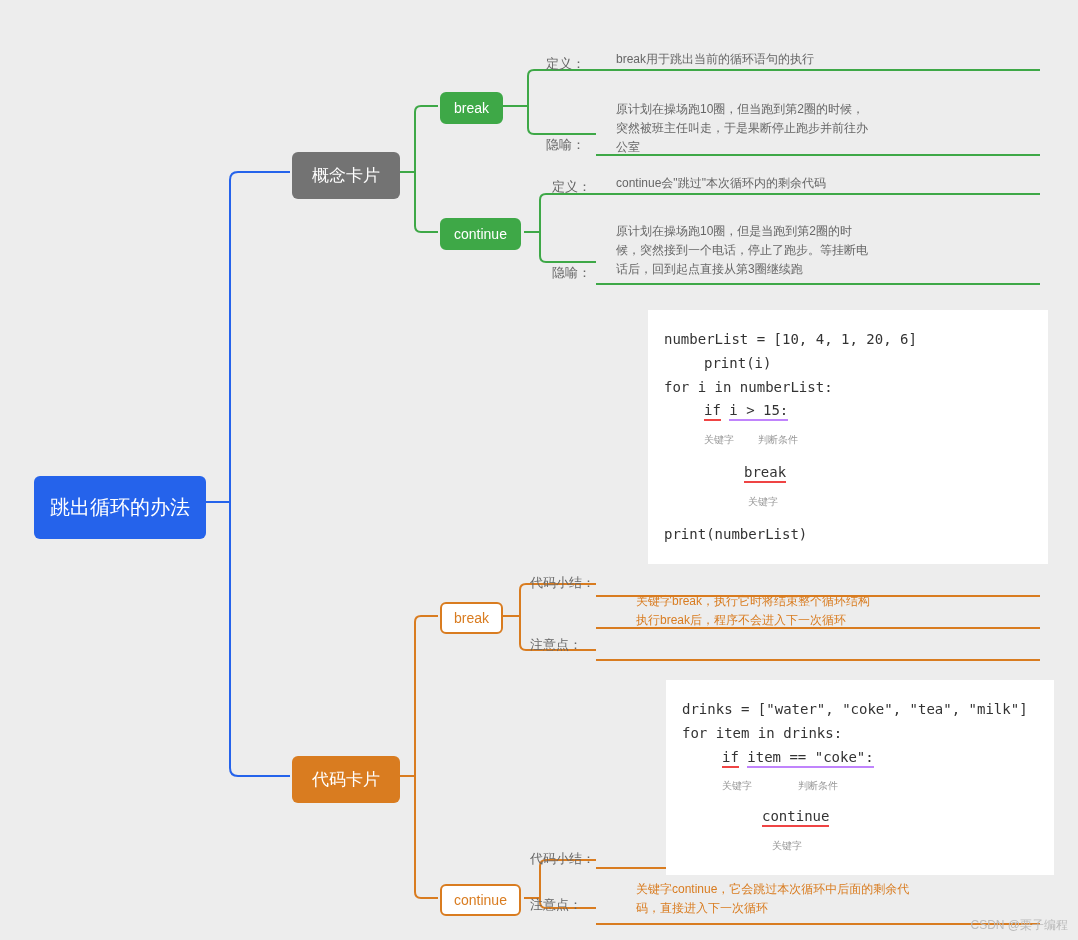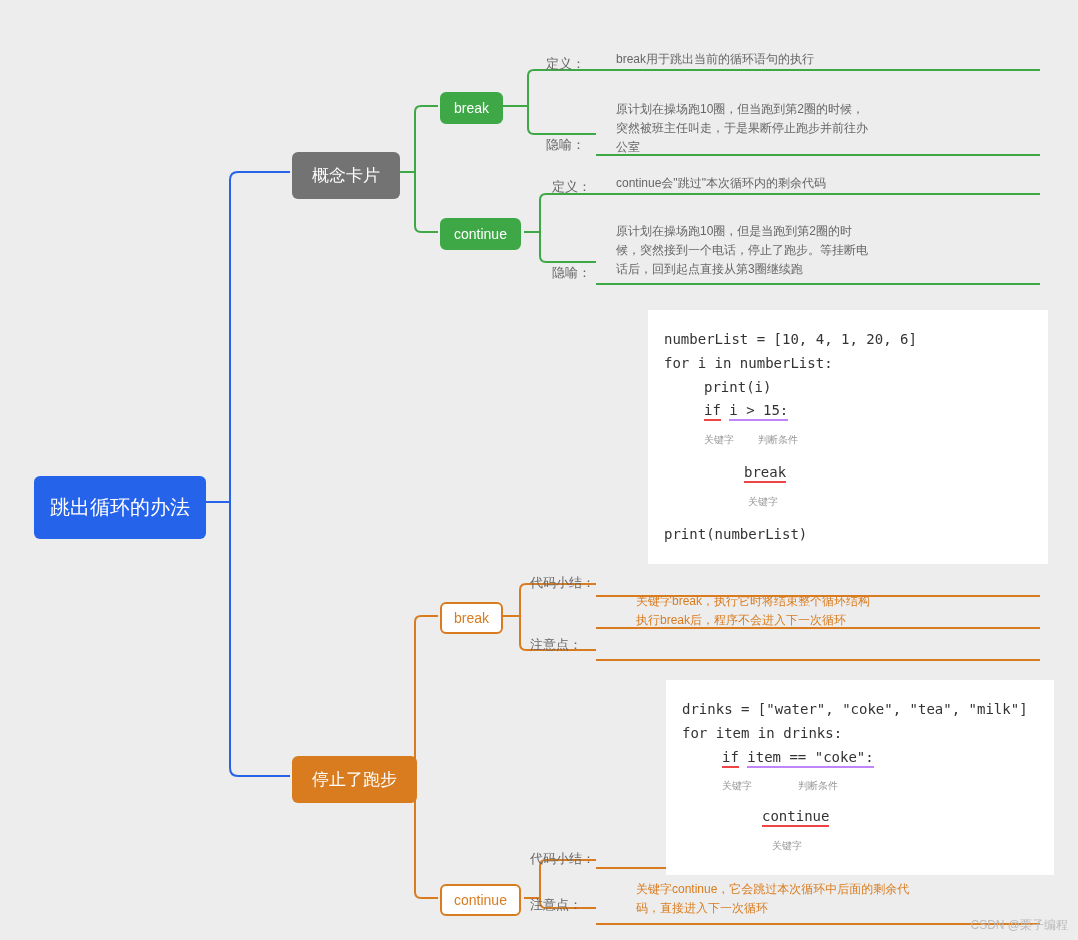--- a/index.html
+++ b/index.html
@@ -64,32 +64,32 @@
 <div class="detail" style="left:616px;top:50px">break用于跳出当前的循环语句的执行</div>
 <div class="label" style="left:546px;top:136px">隐喻：</div>
 <div class="detail" style="left:616px;top:100px">原计划在操场跑10圈，但当跑到第2圈的时候，突然被班主任叫走，于是果断停止跑步并前往办公室</div>
 
 <div class="node green-sm" style="left:440px;top:218px">continue</div>
 <div class="label" style="left:552px;top:178px">定义：</div>
 <div class="detail" style="left:616px;top:174px">continue会"跳过"本次循环内的剩余代码</div>
 <div class="label" style="left:552px;top:264px">隐喻：</div>
 <div class="detail" style="left:616px;top:222px">原计划在操场跑10圈，但是当跑到第2圈的时候，突然接到一个电话，停止了跑步。等挂断电话后，回到起点直接从第3圈继续跑</div>
 
-<div class="node orange" style="left:292px;top:756px">停止了跑步</div>
+<div class="node orange" style="left:292px;top:756px">代码卡片</div>
 
 <div class="node orange-sm" style="left:440px;top:602px">break</div>
 <div class="label" style="left:530px;top:574px">代码小结：</div>
 <div class="label" style="left:530px;top:636px">注意点：</div>
 <div class="detail detail-o" style="left:636px;top:592px">关键字break，执行它时将结束整个循环结构</div>
 <div class="detail detail-o" style="left:636px;top:611px">执行break后，程序不会进入下一次循环</div>
 
 <div class="codebox" style="left:648px;top:310px;width:400px">
   <div>numberList = [10, 4, 1, 20, 6]</div>
+  <div style="padding-left:40px">print(i)</div>
   <div>for i in numberList:</div>
-  <div style="padding-left:40px">print(i)</div>
   <div style="padding-left:40px">
     <span class="under-red">if</span> <span class="under-pur">i &gt; 15:</span>
   </div>
   <div style="padding-left:40px;margin-top:4px">
     <span class="anno" style="margin-right:24px">关键字</span><span class="anno">判断条件</span>
   </div>
   <div style="padding-left:80px;margin-top:10px"><span class="under-red">break</span></div>
   <div style="padding-left:84px;margin-top:4px"><span class="anno">关键字</span></div>
   <div style="margin-top:10px">print(numberList)</div>
 </div>

